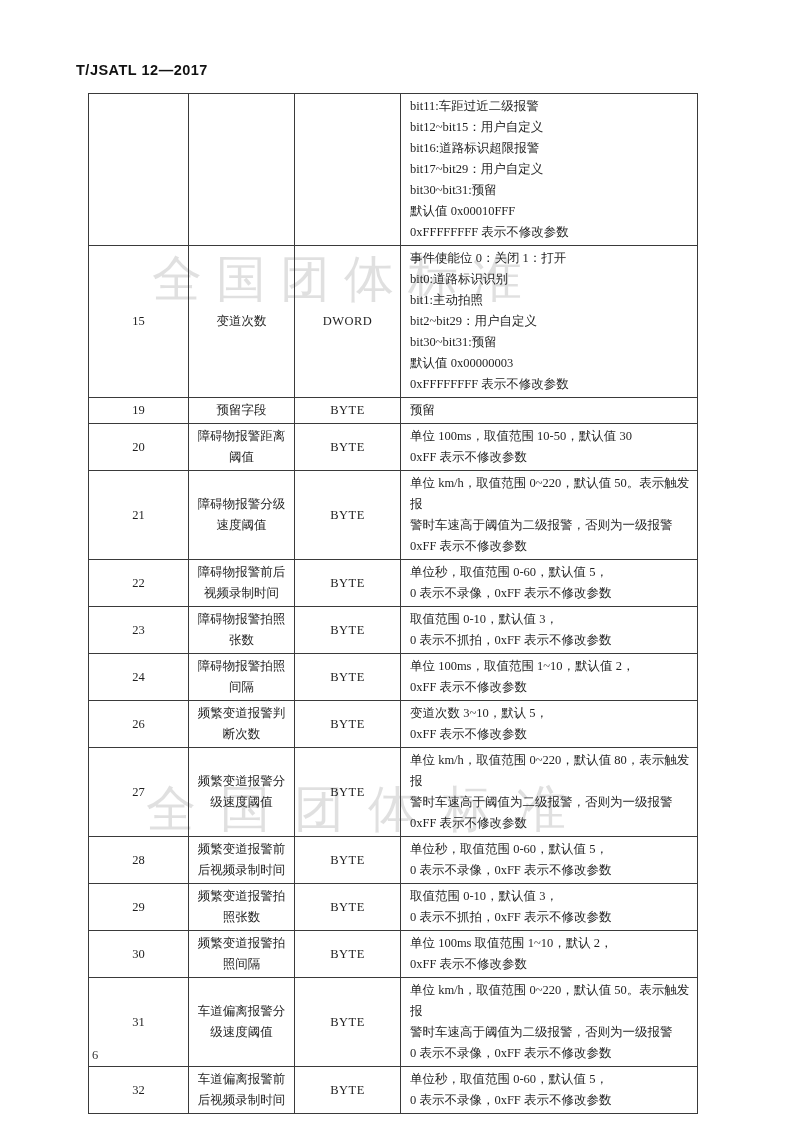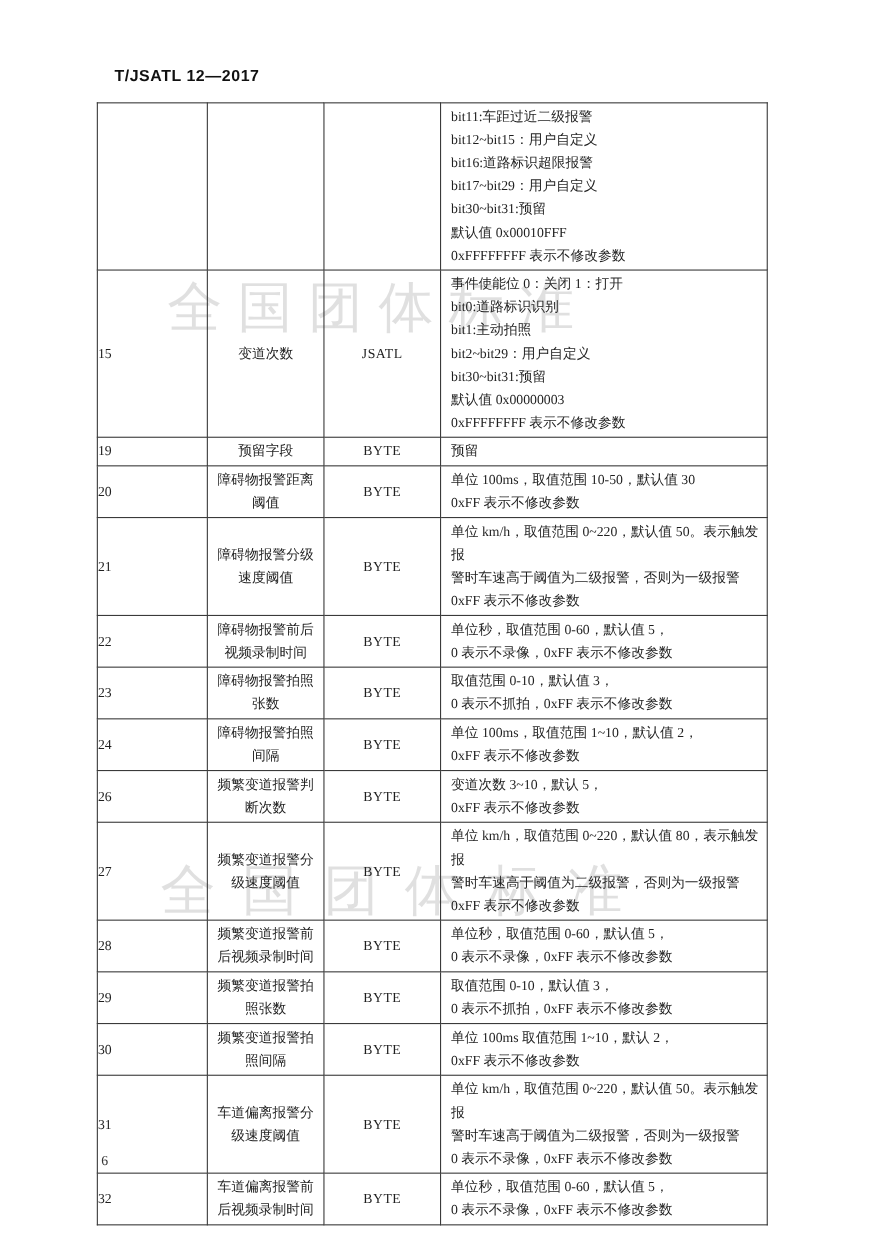--- a/index.html
+++ b/index.html
@@ -6,21 +6,21 @@
   html,body { background:#ffffff; }
   .page {
     position:relative;
     width:795px; height:1123px;
     background:#ffffff;
     overflow:hidden;
     font-family:"Liberation Serif","DejaVu Serif",serif;
     color:#1f1f1f;
   }
   .doc-header {
-    position:absolute; left:104px; top:62px;
+    position:absolute; left:76px; top:62px;
     font-family:"Liberation Sans","DejaVu Sans",sans-serif;
     font-weight:700; font-size:14.5px; letter-spacing:0.5px;
     color:#111;
   }
   .watermark {
     position:absolute;
     font-family:Liberation Mono, monospace;
     color:rgba(0,0,0,0.12);
     white-space:nowrap;
     z-index:0;
@@ -36,21 +36,21 @@
     z-index:1;
     background:transparent;
   }
   table.param-table td {
     border:1px solid #3a3a3a;
     vertical-align:middle;
     font-size:12.5px;
     line-height:21px;
     background:transparent;
   }
-  td.c-no   { }
+  td.c-no   { text-align:center; }
   td.c-name { text-align:center; white-space:pre-line; line-height:22px; font-size:13px; padding:2px 2px; }
   td.c-type { text-align:center; font-size:12px; letter-spacing:0.5px; }
   td.c-desc { text-align:left; white-space:pre-line; padding:2px 6px 2px 9px; }
   .page-number {
     position:absolute; left:92px; top:1048px;
     font-size:12.5px; color:#333;
     font-family:"Liberation Serif","DejaVu Serif",serif;
   }
 </style>
 </head>
@@ -78,21 +78,21 @@
 bit12~bit15：用户自定义
 bit16:道路标识超限报警
 bit17~bit29：用户自定义
 bit30~bit31:预留
 默认值 0x00010FFF
 0xFFFFFFFF 表示不修改参数</td>
         </tr>
         <tr>
           <td class="c-no">15</td>
           <td class="c-name">变道次数</td>
-          <td class="c-type">JSATL</td>
+          <td class="c-type">DWORD</td>
           <td class="c-desc">事件使能位 0：关闭 1：打开
 bit0:道路标识识别
 bit1:主动拍照
 bit2~bit29：用户自定义
 bit30~bit31:预留
 默认值 0x00000003
 0xFFFFFFFF 表示不修改参数</td>
         </tr>
         <tr>
           <td class="c-no">19</td>

